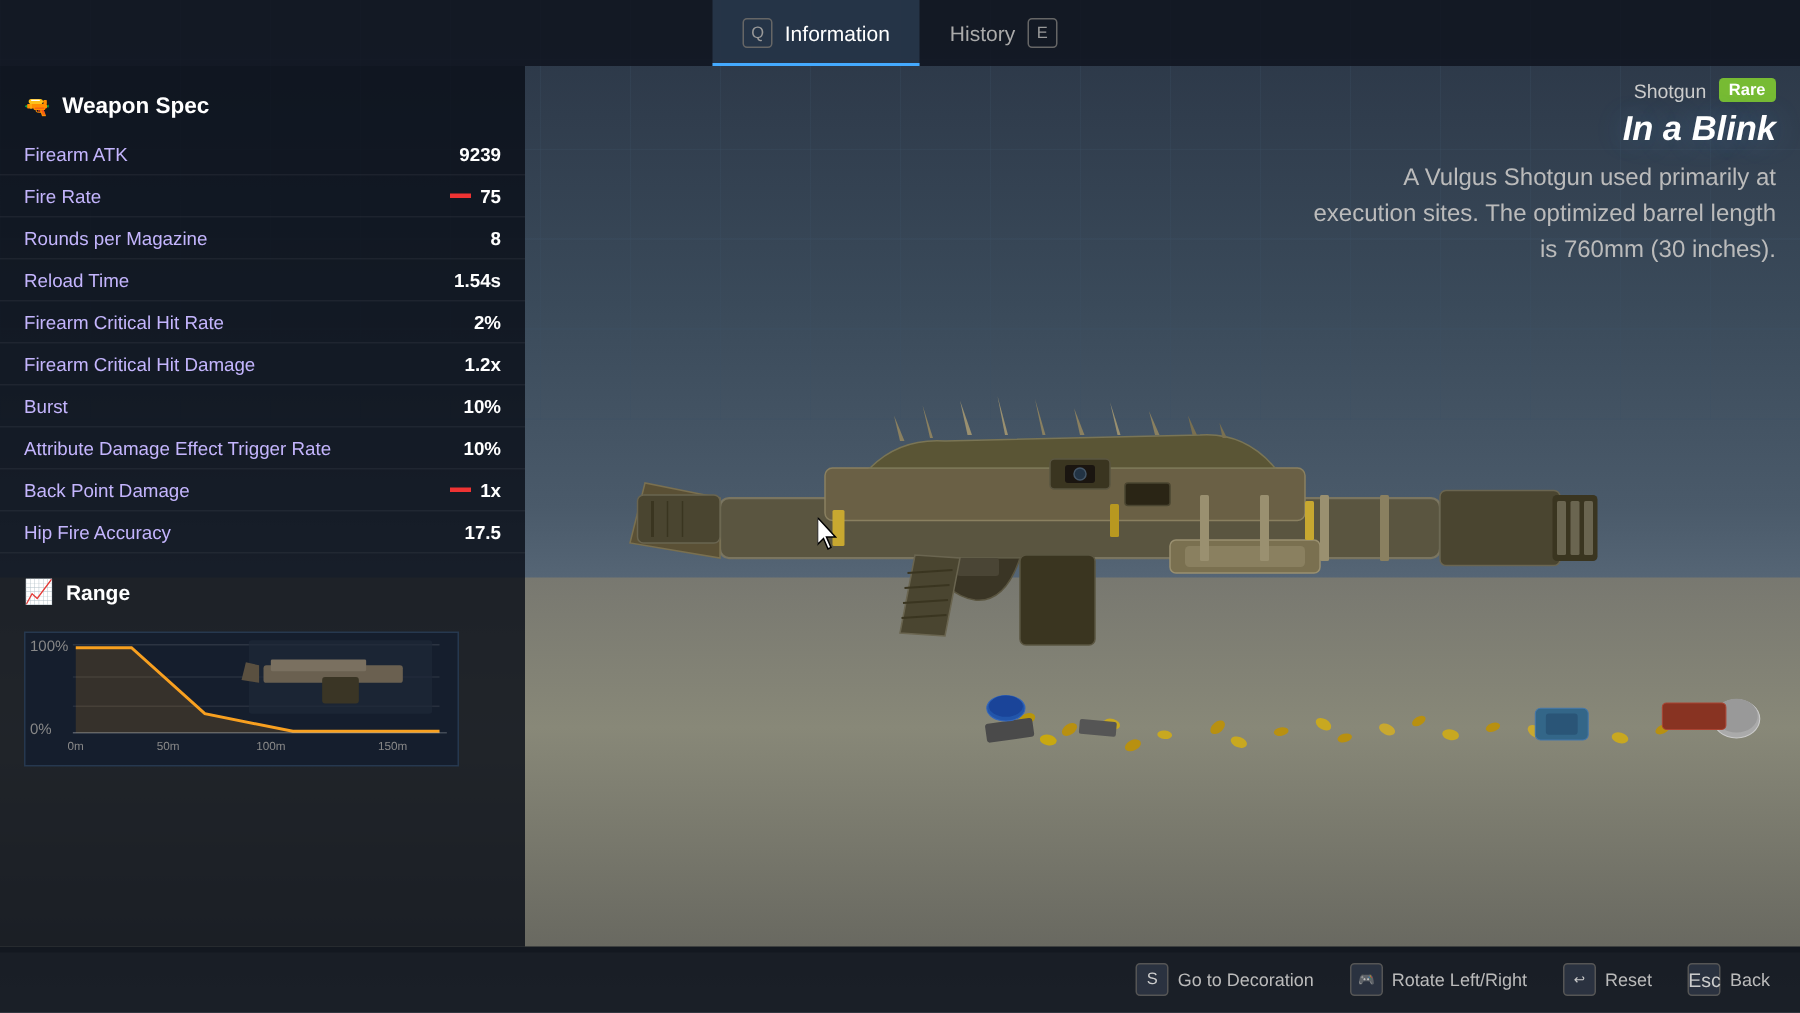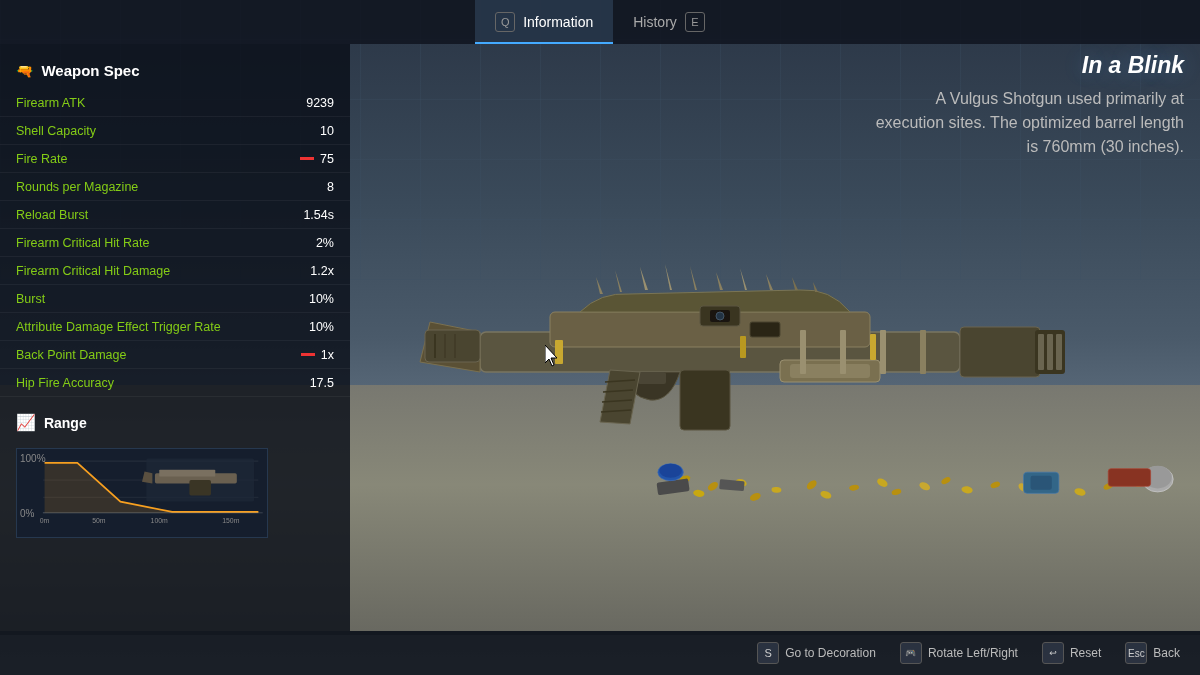--- a/index.html
+++ b/index.html
@@ -139,28 +139,28 @@
     .stat-row {
       display: flex;
       align-items: center;
       justify-content: space-between;
       padding: 5px 16px;
       border-bottom: 1px solid rgba(255,255,255,0.05);
       min-height: 28px;
     }
 
     .stat-label {
-      color: #84cc16;
+      color: #c4b5fd;
       font-size: 12.5px;
     }
 
     .stat-value {
       color: #fff;
       font-size: 12.5px;
-      font-weight: 400;
+      font-weight: 700;
       display: flex;
       align-items: center;
       gap: 6px;
     }
 
     .stat-bar-red {
       width: 14px; height: 3px;
       background: #e33;
       display: inline-block;
     }
@@ -174,21 +174,21 @@
       display: flex;
       align-items: center;
       gap: 8px;
       color: #fff;
       font-size: 14px;
       font-weight: bold;
       margin-bottom: 10px;
     }
 
     .range-chart {
-      width: 252px;
+      width: 290px;
       height: 90px;
       background: rgba(20,30,45,0.9);
       border: 1px solid rgba(80,120,160,0.3);
       position: relative;
       overflow: hidden;
       margin-top: 16px;
     }
 
     .range-chart-label {
       position: absolute;
@@ -424,36 +424,32 @@
   <div class="section-title">
     <span class="section-icon">🔫</span>
     <span>Weapon Spec</span>
   </div>
 
   <div class="stat-row">
     <span class="stat-label">Firearm ATK</span>
     <span class="stat-value">9239</span>
   </div>
   <div class="stat-row">
-    <span class="stat-label">Shell Capacity</span>
-    <span class="stat-value">10</span>
-  </div>
-  <div class="stat-row">
     <span class="stat-label">Fire Rate</span>
     <span class="stat-value">
       <span class="stat-bar-red"></span>
       <span>75</span>
     </span>
   </div>
   <div class="stat-row">
     <span class="stat-label">Rounds per Magazine</span>
     <span class="stat-value">8</span>
   </div>
   <div class="stat-row">
-    <span class="stat-label">Reload Burst</span>
+    <span class="stat-label">Reload Time</span>
     <span class="stat-value">1.54s</span>
   </div>
   <div class="stat-row">
     <span class="stat-label">Firearm Critical Hit Rate</span>
     <span class="stat-value">2%</span>
   </div>
   <div class="stat-row">
     <span class="stat-label">Firearm Critical Hit Damage</span>
     <span class="stat-value">1.2x</span>
   </div>
@@ -510,39 +506,43 @@
         <rect x="160" y="22" width="95" height="12" rx="2" fill="#6a6050"></rect>
         <rect x="165" y="18" width="65" height="8" rx="1" fill="#7a7060"></rect>
         <path d="M157 22 L148 20 L145 32 L157 34 Z" fill="#5a5040"></path>
         <rect x="200" y="30" width="25" height="18" rx="2" fill="#3a3525"></rect>
       </svg>
     </div>
   </div>
 </div>
 
 <div class="weapon-info">
+  <div class="weapon-type-row">
+    <span class="weapon-type-label">Shotgun</span>
+    <span class="rare-badge">Rare</span>
+  </div>
   <div class="weapon-name">In a Blink</div>
   <div class="weapon-desc">A Vulgus Shotgun used primarily at execution sites. The optimized barrel length is 760mm (30 inches).</div>
 </div>
 
 <div class="bottom-bar">
   <div class="bottom-action">
     <span class="action-key">S</span>
     <span>Go to Decoration</span>
   </div>
   <div class="bottom-action">
     <span class="action-key" style="font-size:9px;">🎮</span>
     <span>Rotate Left/Right</span>
   </div>
   <div class="bottom-action">
     <span class="action-key" style="font-size:9px;">↩</span>
     <span>Reset</span>
   </div>
   <div class="bottom-action">
-    <span class="action-key" style="font-size:10px;">Esc</span>
+    <span class="action-key" style="font-size:13px;">Esc</span>
     <span>Back</span>
   </div>
 </div>
 
 <div class="cursor" style="left:545px;top:345px;">
   <svg width="16" height="22" viewBox="0 0 16 22" xmlns="http://www.w3.org/2000/svg">
     <path d="M0 0 L0 18 L4 14 L7 21 L9 20 L6 13 L12 13 Z" fill="white" stroke="black" stroke-width="1"></path>
   </svg>
 </div>
 

